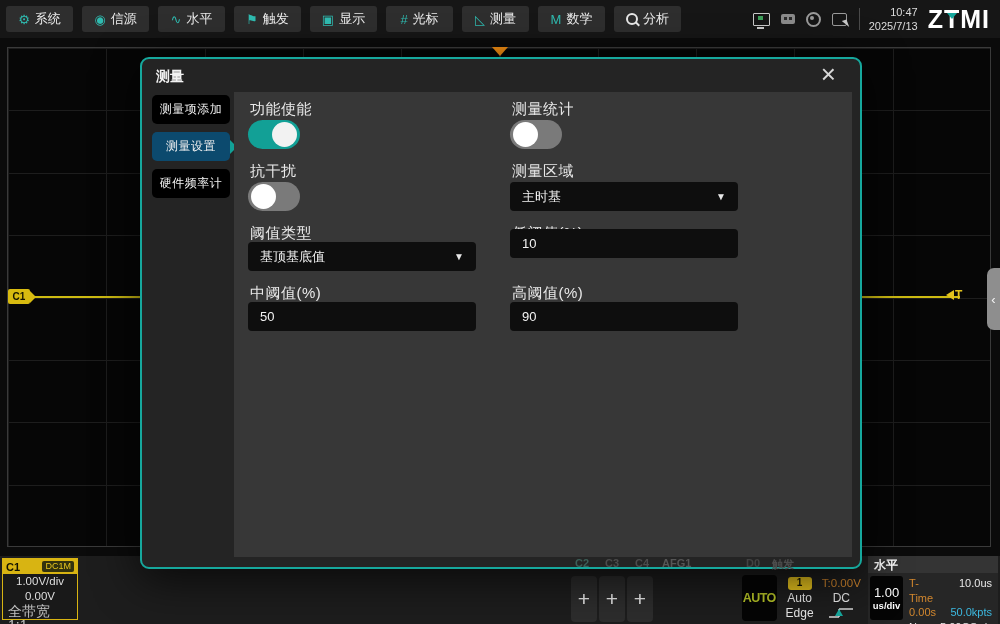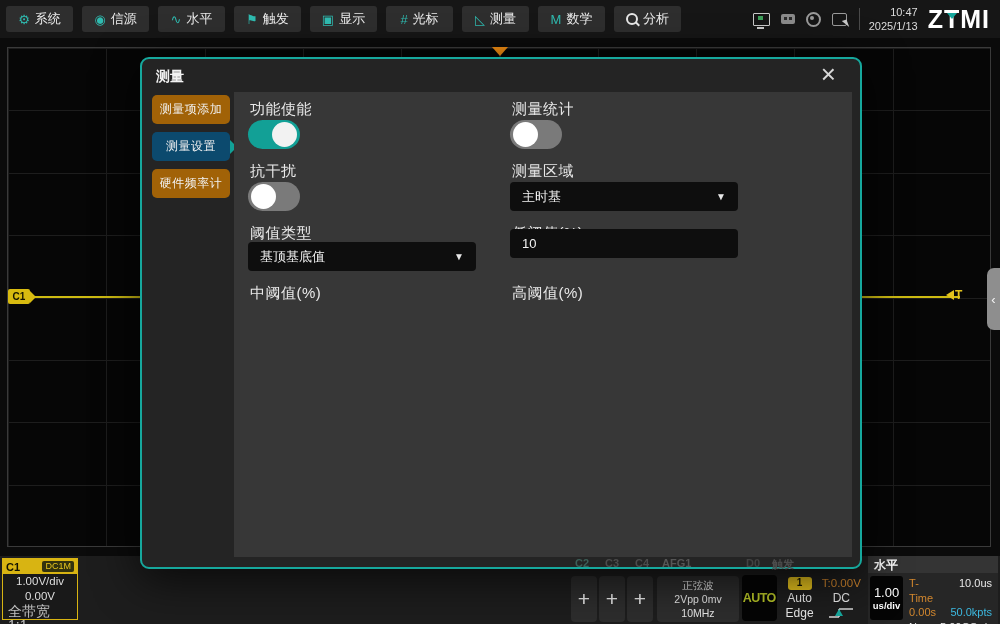--- a/index.html
+++ b/index.html
@@ -85,21 +85,21 @@
   .hzscale .u{font-size:9.5px;line-height:11px;font-weight:bold;}
   .hztable{flex:1;display:grid;grid-template-columns:1fr auto;font-size:11px;line-height:14.5px;padding:0 4px 0 6px;column-gap:4px;}
   .hztable .r{text-align:right;}
   .co{color:#d2872e;}.cc{color:#3cb9e0;}.cw{color:#e8e8e8;}
 
   
   .dialog{position:absolute;left:140px;top:57px;width:722px;height:512px;background:#242424;
     border:2px solid #16a89d;border-radius:9px;box-sizing:border-box;z-index:30;box-shadow:0 10px 45px rgba(0,0,0,.7);}
   .dlg-title{position:absolute;left:14px;top:9px;color:#f2f2f2;font-weight:bold;font-size:14px;}
   .dlg-close{position:absolute;right:24px;top:1px;color:#d8d8d8;font-size:26px;line-height:28px;font-weight:300;}
-  .sb-btn{position:absolute;left:10px;width:78px;height:29px;background:#a16207;border-radius:5px;
+  .sb-btn{position:absolute;left:10px;width:78px;height:29px;background:#000000;border-radius:5px;
     color:#f2f2f2;font-size:12px;display:flex;align-items:center;justify-content:center;letter-spacing:0.5px;}
   .sb-btn.sel{background:#0c4a6e;}
   .sb-btn.sel::after{content:'';position:absolute;right:-7px;top:50%;transform:translateY(-50%);
     border:7px solid transparent;border-left:7px solid #12a096;border-right:0;}
   .content{position:absolute;left:92px;top:33px;width:618px;height:465px;background:#373737;}
   .fld-label{position:absolute;color:#e8e8e8;font-size:15px;letter-spacing:0.5px;}
   .toggle{position:absolute;width:52px;height:29px;border-radius:15px;}
   .toggle .knob{position:absolute;top:2px;width:25px;height:25px;border-radius:50%;background:#fff;}
   .toggle.on{background:#12a096;}
   .toggle.on .knob{right:3px;background:#f2f2f2;}
@@ -156,21 +156,21 @@
 
     <div class="status-cluster">
       <span class="ic-screen"></span>
       <span class="ic-usb"></span>
       <span class="ic-touch"></span>
       <span class="ic-gesture"></span>
     </div>
     <div class="tb-divider"></div>
     <div class="clock">
       <div>10:47</div>
-      <div>2025/1/13</div>
+      <div>2025/7/13</div>
     </div>
     <div class="logo">
       <span>Z</span>
         <span class="logo-t">T</span>
         <span>MI</span>
     </div>
   </div>
 
   <div class="scope">
     <div class="grid"></div>
@@ -195,25 +195,20 @@
       <div class="c1foot">
         <span>全带宽</span>
         <span>1:1</span>
       </div>
     </div>
 
     <div class="plusbtn" style="left:571px;">+</div>
     <div class="plusbtn" style="left:599px;">+</div>
     <div class="plusbtn" style="left:627px;">+</div>
 
-    <div class="afg">
-      <div>正弦波</div>
-      <div>2Vpp 0mv</div>
-      <div>10MHz</div>
-    </div>
 
     <div class="trigpanel">
       <div class="autobox">AUTO</div>
       <div class="trigmid">
         <span class="srcbadge">1</span>
         <span>Auto</span>
         <span>Edge</span>
       </div>
       <div class="trigright">
         <span class="tlevel">T:0.00V</span>
@@ -286,18 +281,20 @@
       <div class="fld-label" style="left:16px;top:132px;">阈值类型</div>
       <div class="selectbox" style="left:14px;top:150px;">
         <span>基顶基底值</span>
         <span class="arrow">▼</span>
       </div>
 
       <div class="fld-label" style="left:278px;top:132px;">低阈值(%)</div>
       <input class="inputbox" style="left: 276px; top: 137px;" value="10">
 
       <div class="fld-label" style="left:16px;top:192px;">中阈值(%)</div>
+      <input class="inputbox" style="left: 14px; top: 210px;" value="50">
 
       <div class="fld-label" style="left:278px;top:192px;">高阈值(%)</div>
+      <input class="inputbox" style="left: 276px; top: 210px;" value="90">
     </div>
   </div>
 
 </div>
 
 </body></html>

